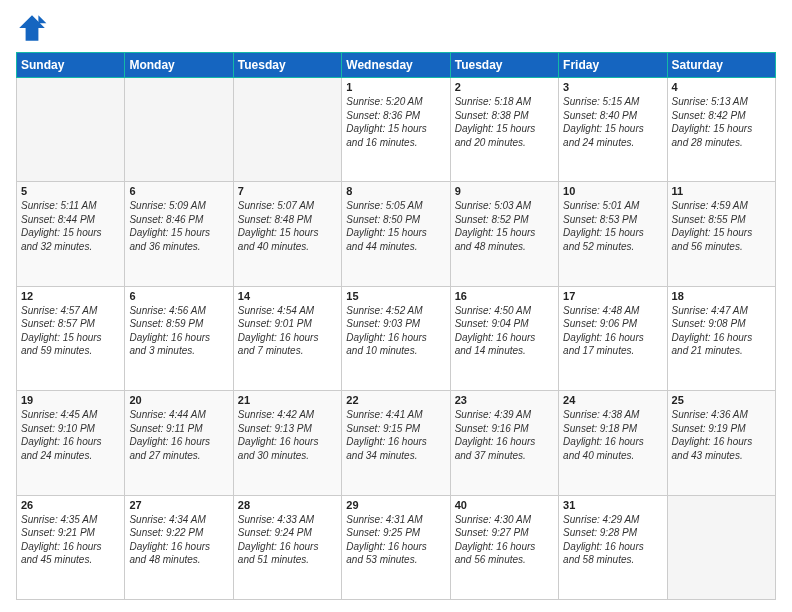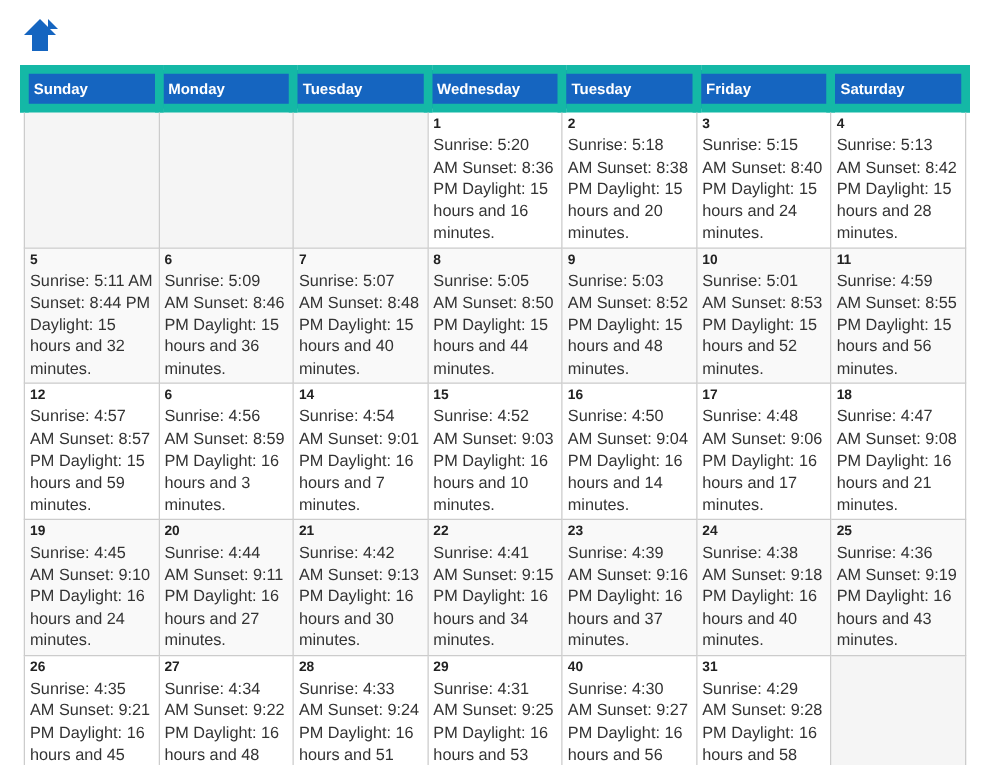--- a/index.html
+++ b/index.html
@@ -65,21 +65,21 @@
       flex: 1;
       table-layout: fixed;
     }
     .calendar-table thead th {
       background: #1565c0;
       color: #fff;
       font-size: 12px;
       font-weight: bold;
       padding: 5px 4px;
       text-align: left;
-      border: 7px solid #14b8a6;
+      border: 1px solid #14b8a6;
     }
     .calendar-table tbody td {
       vertical-align: top;
       border: 1px solid #ccc;
       padding: 3px 4px;
       font-size: 10px;
       color: #222;
       height: 88px;
       background: #fff;
     }
@@ -92,23 +92,24 @@
     .calendar-table tbody tr:nth-child(even) td:not(.empty) {
       background: #f9f9f9;
     }
     .day-number {
       font-weight: bold;
       font-size: 11px;
       margin-bottom: 2px;
       display: block;
     }
     .day-info {
-      font-size: 13px;
+      font-size: 10px;
       line-height: 1.35;
       color: #333;
+      font-style: italic;
     }
   </style>
 </head>
 <body>
 
 <div class="page">
   <div class="header">
     <div class="logo">
       <svg class="logo-icon" viewBox="0 0 40 40">
         <polygon points="20,4 36,20 28,20 28,36 12,36 12,20 4,20" fill="#1565c0"></polygon>

